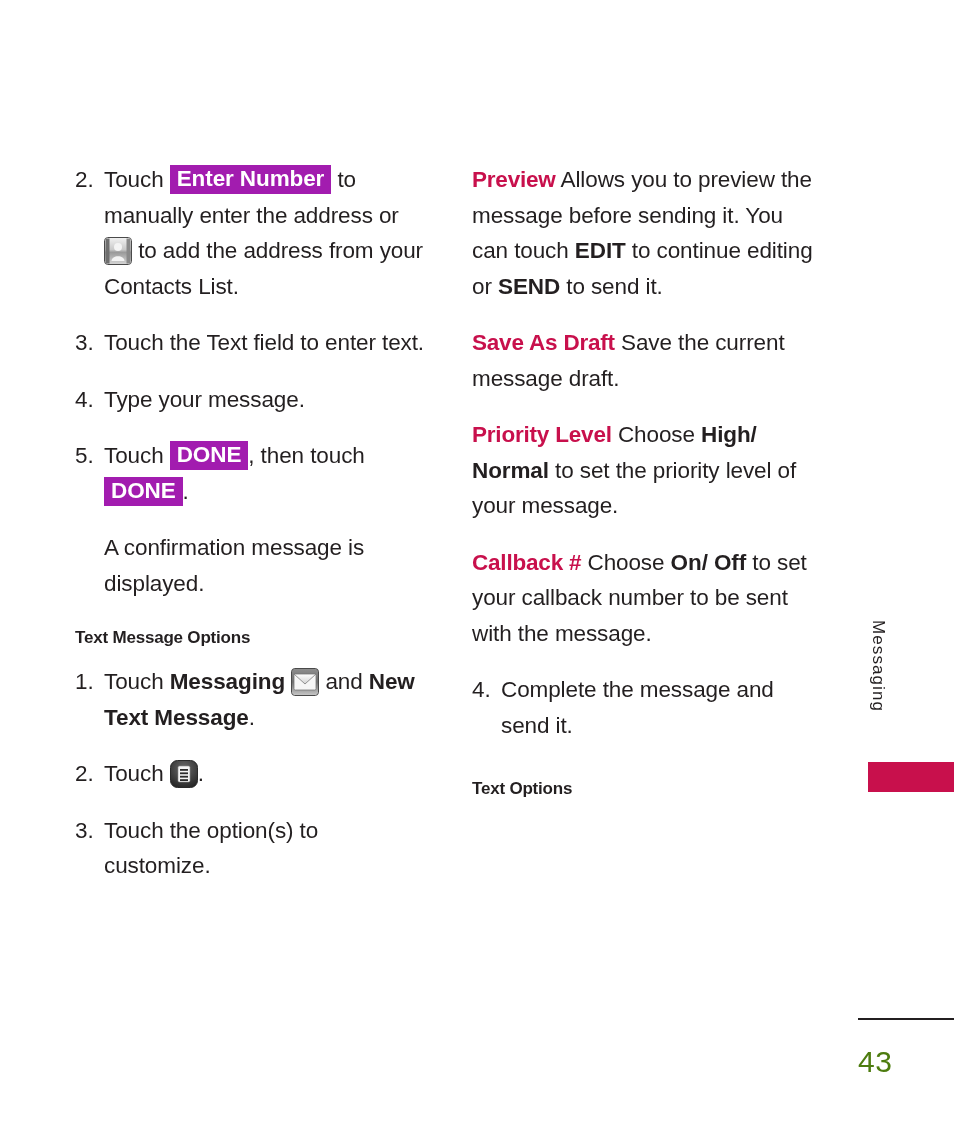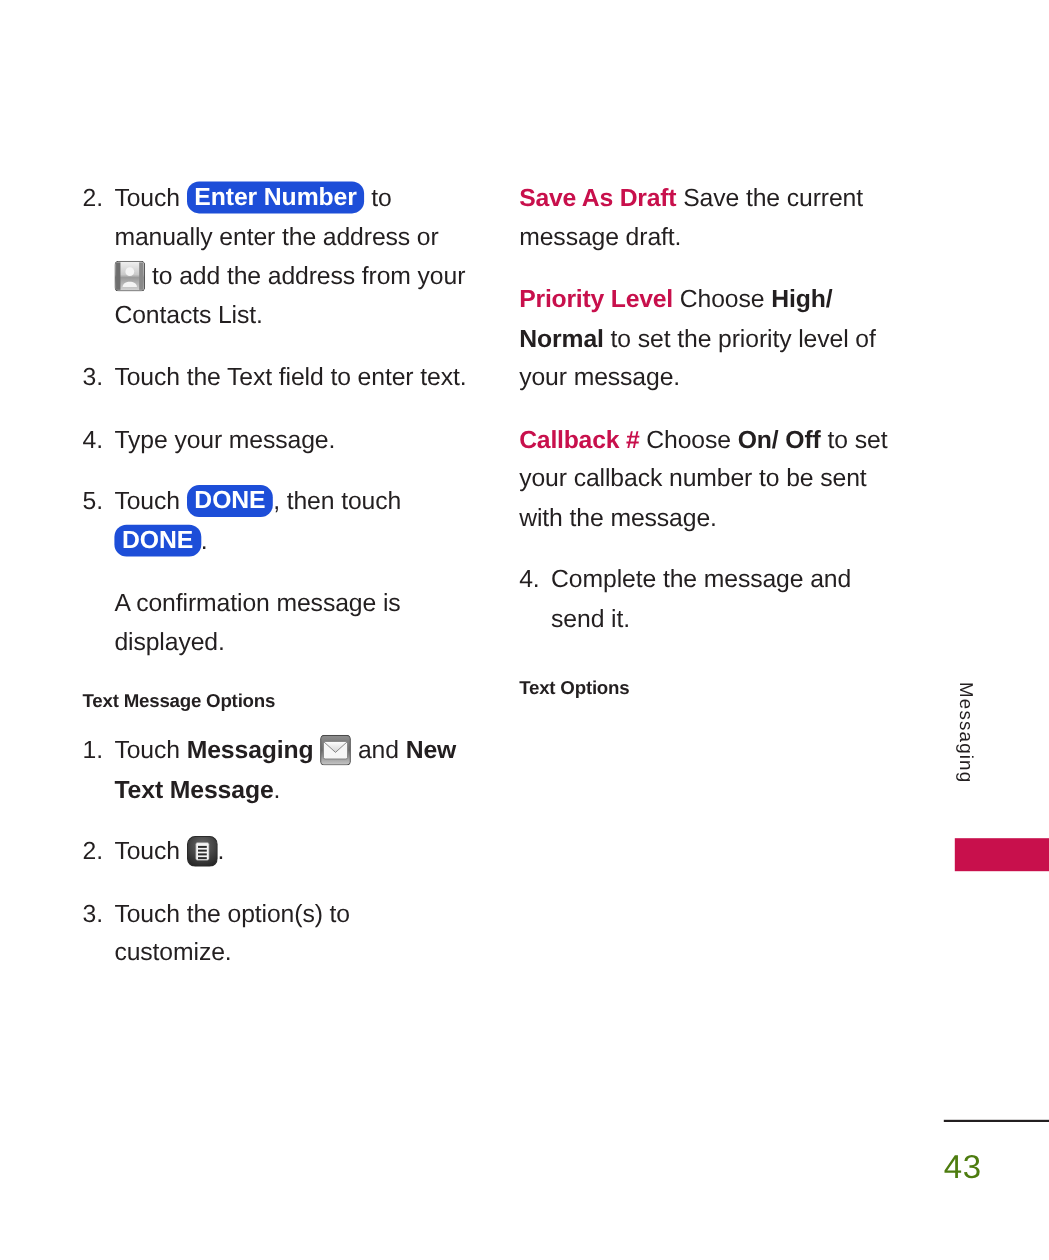--- a/index.html
+++ b/index.html
@@ -73,29 +73,28 @@
     color: #c8104c;
     font-weight: bold;
     letter-spacing: -0.2px;
   }
 
   b, .b { font-weight: bold; }
 
   
   .key {
     display: inline-block;
-    background: #1d4ed8;
+    background: #a21caf;
     color: #ffffff;
     font-weight: bold;
     padding: 1px 7px 2px 7px;
     line-height: 26px;
     letter-spacing: -0.1px;
     vertical-align: 1px;
     white-space: nowrap;
-    border-radius: 11px;
   }
 
   
   .ico {
     display: inline-block;
     width: 28px;
     height: 28px;
     vertical-align: -7px;
     position: relative;
     border-radius: 4px;
@@ -254,20 +253,23 @@
 
     <div class="step">
       <span class="num">3.</span>
       <span class="cont">Touch the option(s) to customize.</span>
     </div>
 
   </div>
 
   <div class="col col-right">
 
+    <div class="blk">
+      <span class="rh">Preview</span><span><span> Allows you to preview the message before sending it. You can touch </span><span class="b">EDIT</span><span> to continue editing or </span><span class="b">SEND</span><span> to send it.</span></span>
+    </div>
 
     <div class="blk">
       <span class="rh">Save As Draft</span><span><span> Save the current message draft.</span></span>
     </div>
 
     <div class="blk">
       <span class="rh">Priority Level</span><span><span> Choose </span><span class="b">High/ Normal</span><span> to set the priority level of your message.</span></span>
     </div>
 
     <div class="blk">

